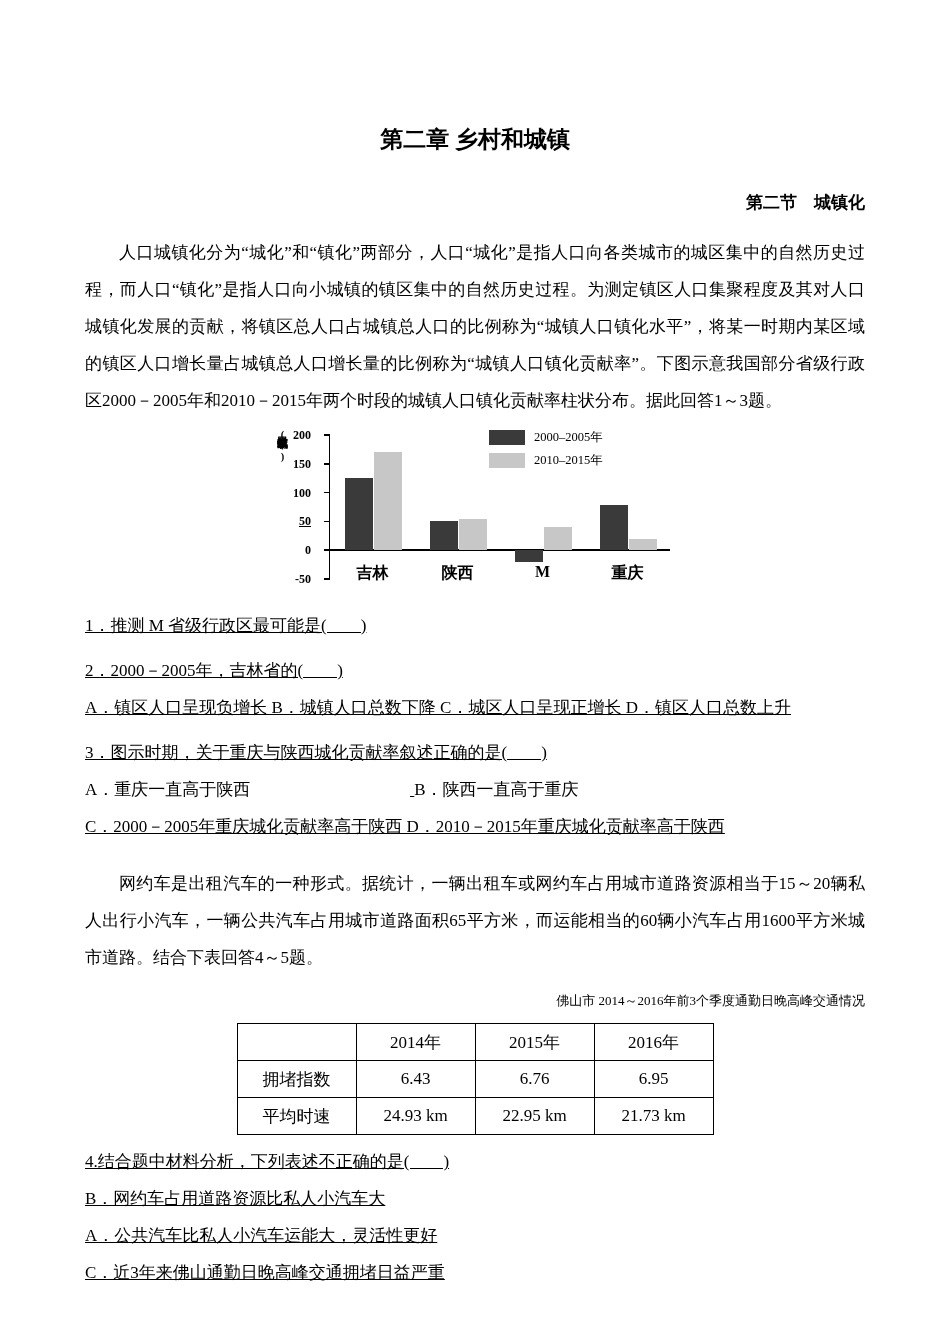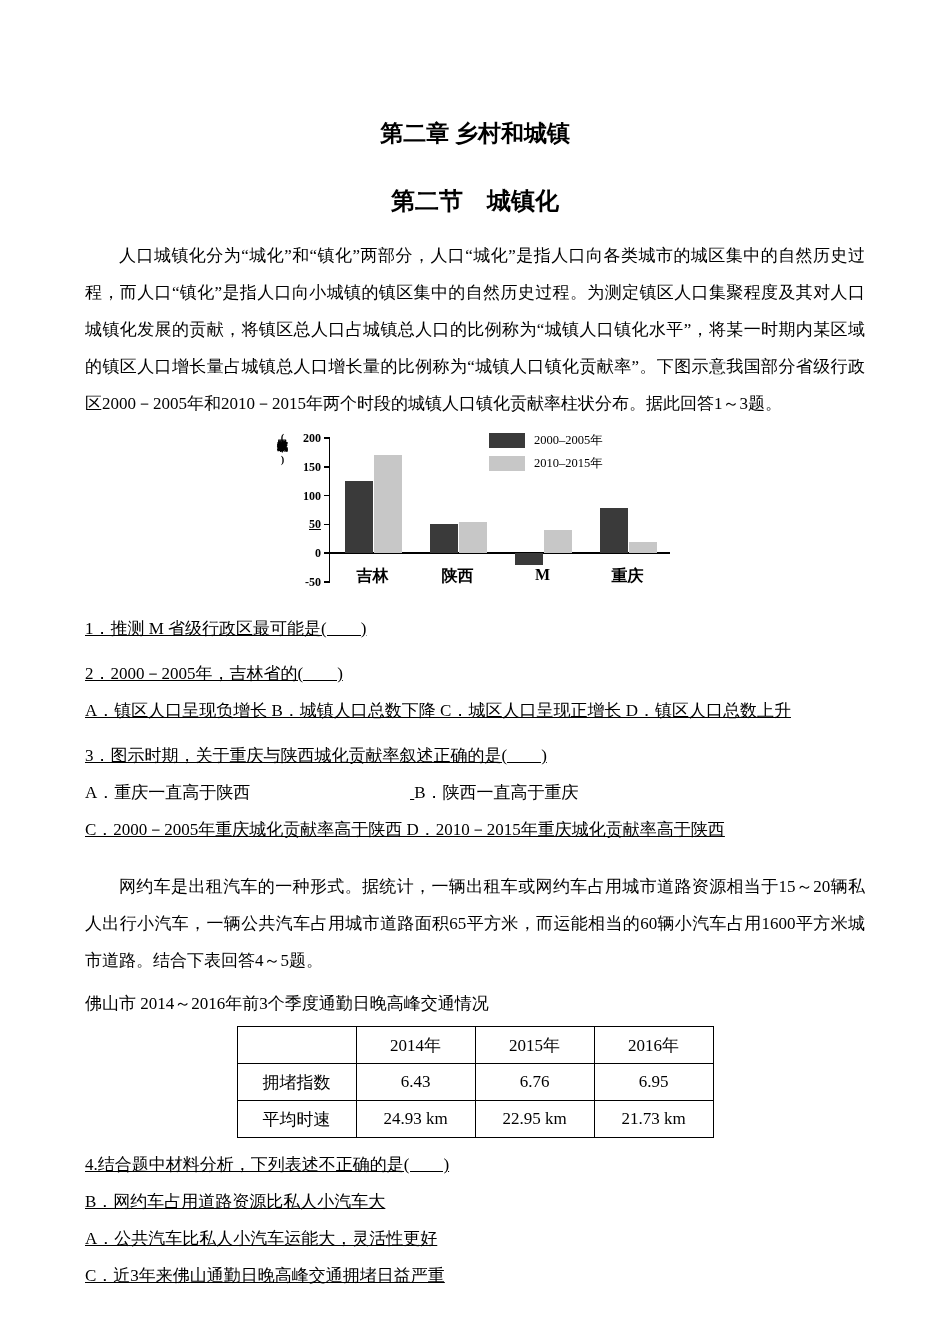--- a/index.html
+++ b/index.html
@@ -6,50 +6,50 @@
   .page {
     position:relative;
     width:950px; height:1344px;
     box-sizing:border-box;
     background:#ffffff;
     padding:118px 85px 30px 85px;
     font-family:"Liberation Serif","DejaVu Serif",serif;
     color:#000;
     overflow:hidden;
   }
-  .chapter-title { text-align:center; font-size:23px; font-weight:bold; margin:0; }
-  .section-title { text-align:center; font-size:24px; font-weight:bold; margin:36px 0 0 0; }
+  .chapter-title { text-align:center; font-size:23px; font-weight:bold; margin:6px; }
+  .section-title { text-align:right; font-size:17px; font-weight:bold; margin:36px 0 0 0; }
   .para { font-size:17px; line-height:37px; text-indent:2em; text-align:justify; margin:20px 0 0 0; }
 
   
   .chart-wrap { position:relative; width:420px; height:172px; margin:8px 0 4px 190px; }
   .y-axis-label {
     position:absolute; left:0; top:2px; height:150px;
     writing-mode:vertical-rl; text-orientation:upright;
     font-size:10.5px; font-weight:bold; letter-spacing:0px; line-height:14px;
   }
   .y-ticks { position:absolute; left:18px; top:8px; width:30px; height:144px; }
-  .ytick { position:absolute; right:2px; font-size:12px; font-weight:bold; line-height:16px; }
+  .ytick { position:absolute; right:12px; font-size:12px; font-weight:bold; line-height:16px; }
   .plot { position:absolute; left:54px; top:8px; width:340px; height:144px; border-left:1.5px solid #000; }
   .zero-line { position:absolute; left:0; width:100%; height:1.5px; background:#000; }
   .tickmark { position:absolute; left:-6px; width:6px; height:1.5px; background:#000; }
   .bar { position:absolute; }
   .cat-label { position:absolute; top:128px; text-align:center; font-size:16px; font-weight:bold; }
   .legend { position:absolute; left:214px; top:0; }
   .legend-row { display:flex; align-items:center; height:20px; margin-bottom:3px; }
   .legend-swatch { display:inline-block; width:36px; height:15px; margin-right:9px; }
   .legend-text { font-size:12.5px; }
 
   
   .qblock { margin-top:8px;text-decoration:underline; }
   .qline { font-size:17px; line-height:37px; white-space:nowrap; }
   .opt-slot { display:inline-block; }
   .w150 { width:153px; } .w118 { width:117px; } .w125 { width:125px; } .w325 { width:325px; }
 
-  .table-title { text-align:left; font-size:17px; line-height:37px; margin-top:6px; }
+  .table-title { text-align:right; font-size:13px; line-height:37px; margin-top:6px; }
   table.traffic { border-collapse:collapse; margin:4px auto 0 auto; }
   table.traffic td {
     border:1.2px solid #000; height:36px; text-align:center;
     font-size:17px; padding:0 8px; min-width:102px;
   }
 </style>
 </head>
 <body>
 
 <div class="page">

